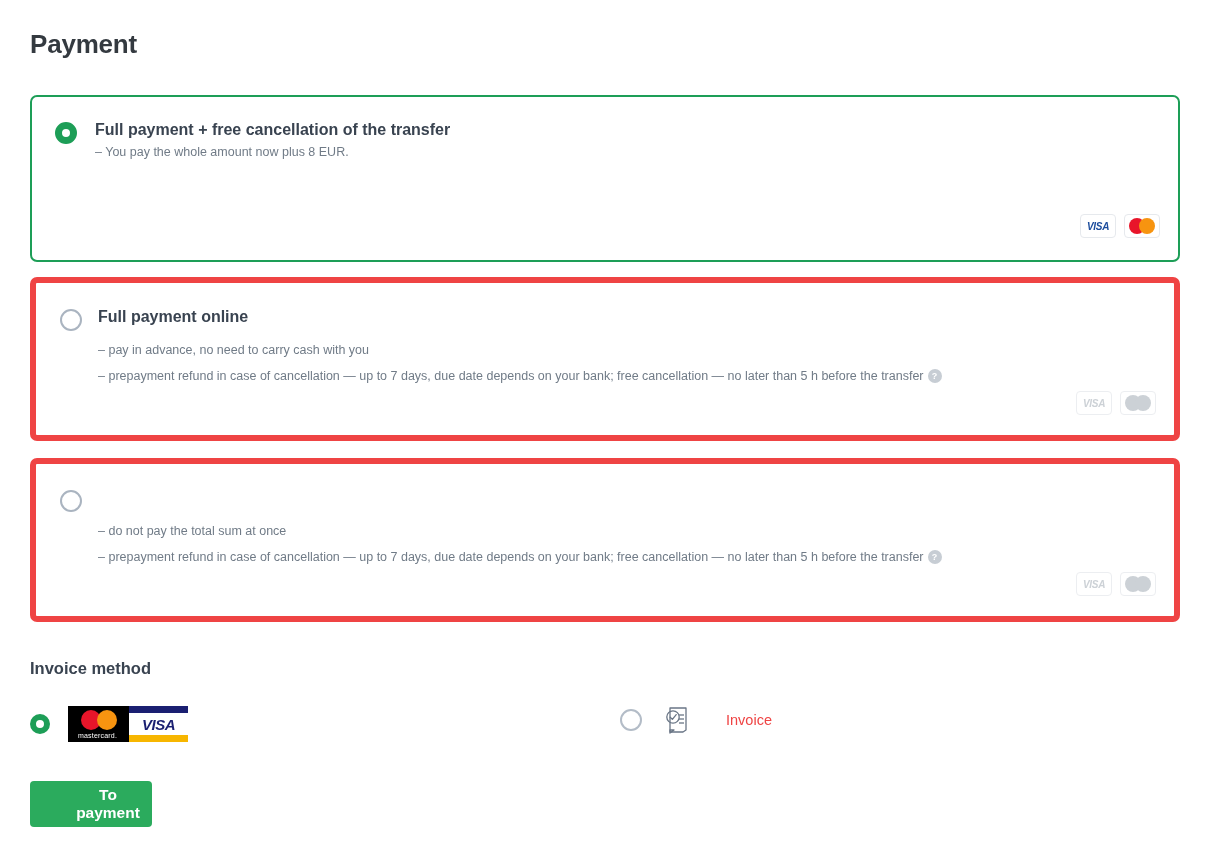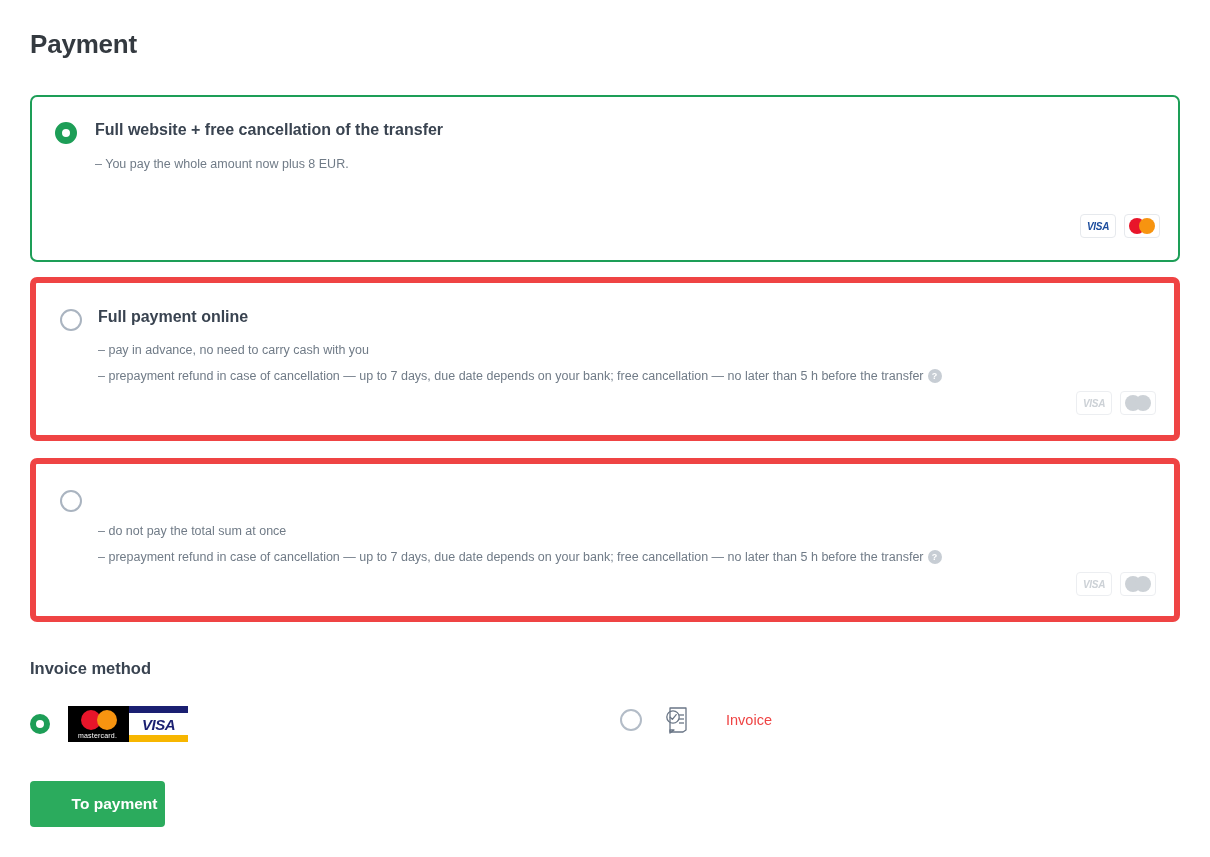--- a/index.html
+++ b/index.html
@@ -77,21 +77,21 @@
   }
   #card-1 .opt-title, #card-2 .opt-title { left: 62px; top: 25px; }
 
   .opt-line {
     position: absolute;
     left: 63px;
     font-size: 12.5px;
     color: #707b87;
     white-space: nowrap;
   }
-  #card-0 .line-0 { top: 60px; }
+  #card-0 .line-0 { top: 48px; }
   #card-0 .line-1 { top: 86px; }
   #card-1 .line-0 { left: 62px; top: 60px; }
   #card-1 .line-1 { left: 62px; top: 86px; }
   #card-2 .line-0 { left: 62px; top: 60px; }
   #card-2 .line-1 { left: 62px; top: 86px; }
 
   .help-badge {
     display: inline-block;
     width: 14px;
     height: 14px;
@@ -242,21 +242,21 @@
     margin-left: 36px;
     font-size: 14.5px;
     color: #ef4444;
   }
 
   
   .pay-button {
     position: absolute;
     left: 30px;
     top: 781px;
-    width: 135px;
+    width: 122px;
     height: 46px;
     background: #2bab5d;
     color: #ffffff;
     border: none;
     border-radius: 4px;
     font-family: "Liberation Sans", sans-serif;
     font-size: 15.5px;
     font-weight: bold;
     cursor: pointer;
     padding-left: 40px;
@@ -264,21 +264,21 @@
 </style>
 </head>
 <body>
 
 <div class="page">
 
   <div class="page-title">Payment</div>
 
   <div class="option-card selected" id="card-0">
     <div class="radio on"></div>
-    <div class="opt-title">Full website + free cancellation of the transfer</div>
+    <div class="opt-title">Full payment + free cancellation of the transfer</div>
     <div class="opt-line line-0">– You pay the whole amount now plus 8 EUR.</div>
     <div class="brand-row">
       <div class="brand-badge">
         <span class="visa-sm">VISA</span>
       </div>
       <div class="brand-badge">
         <span class="mc-sm">
             <i class="l"></i>
             <i class="r"></i>
           </span>

